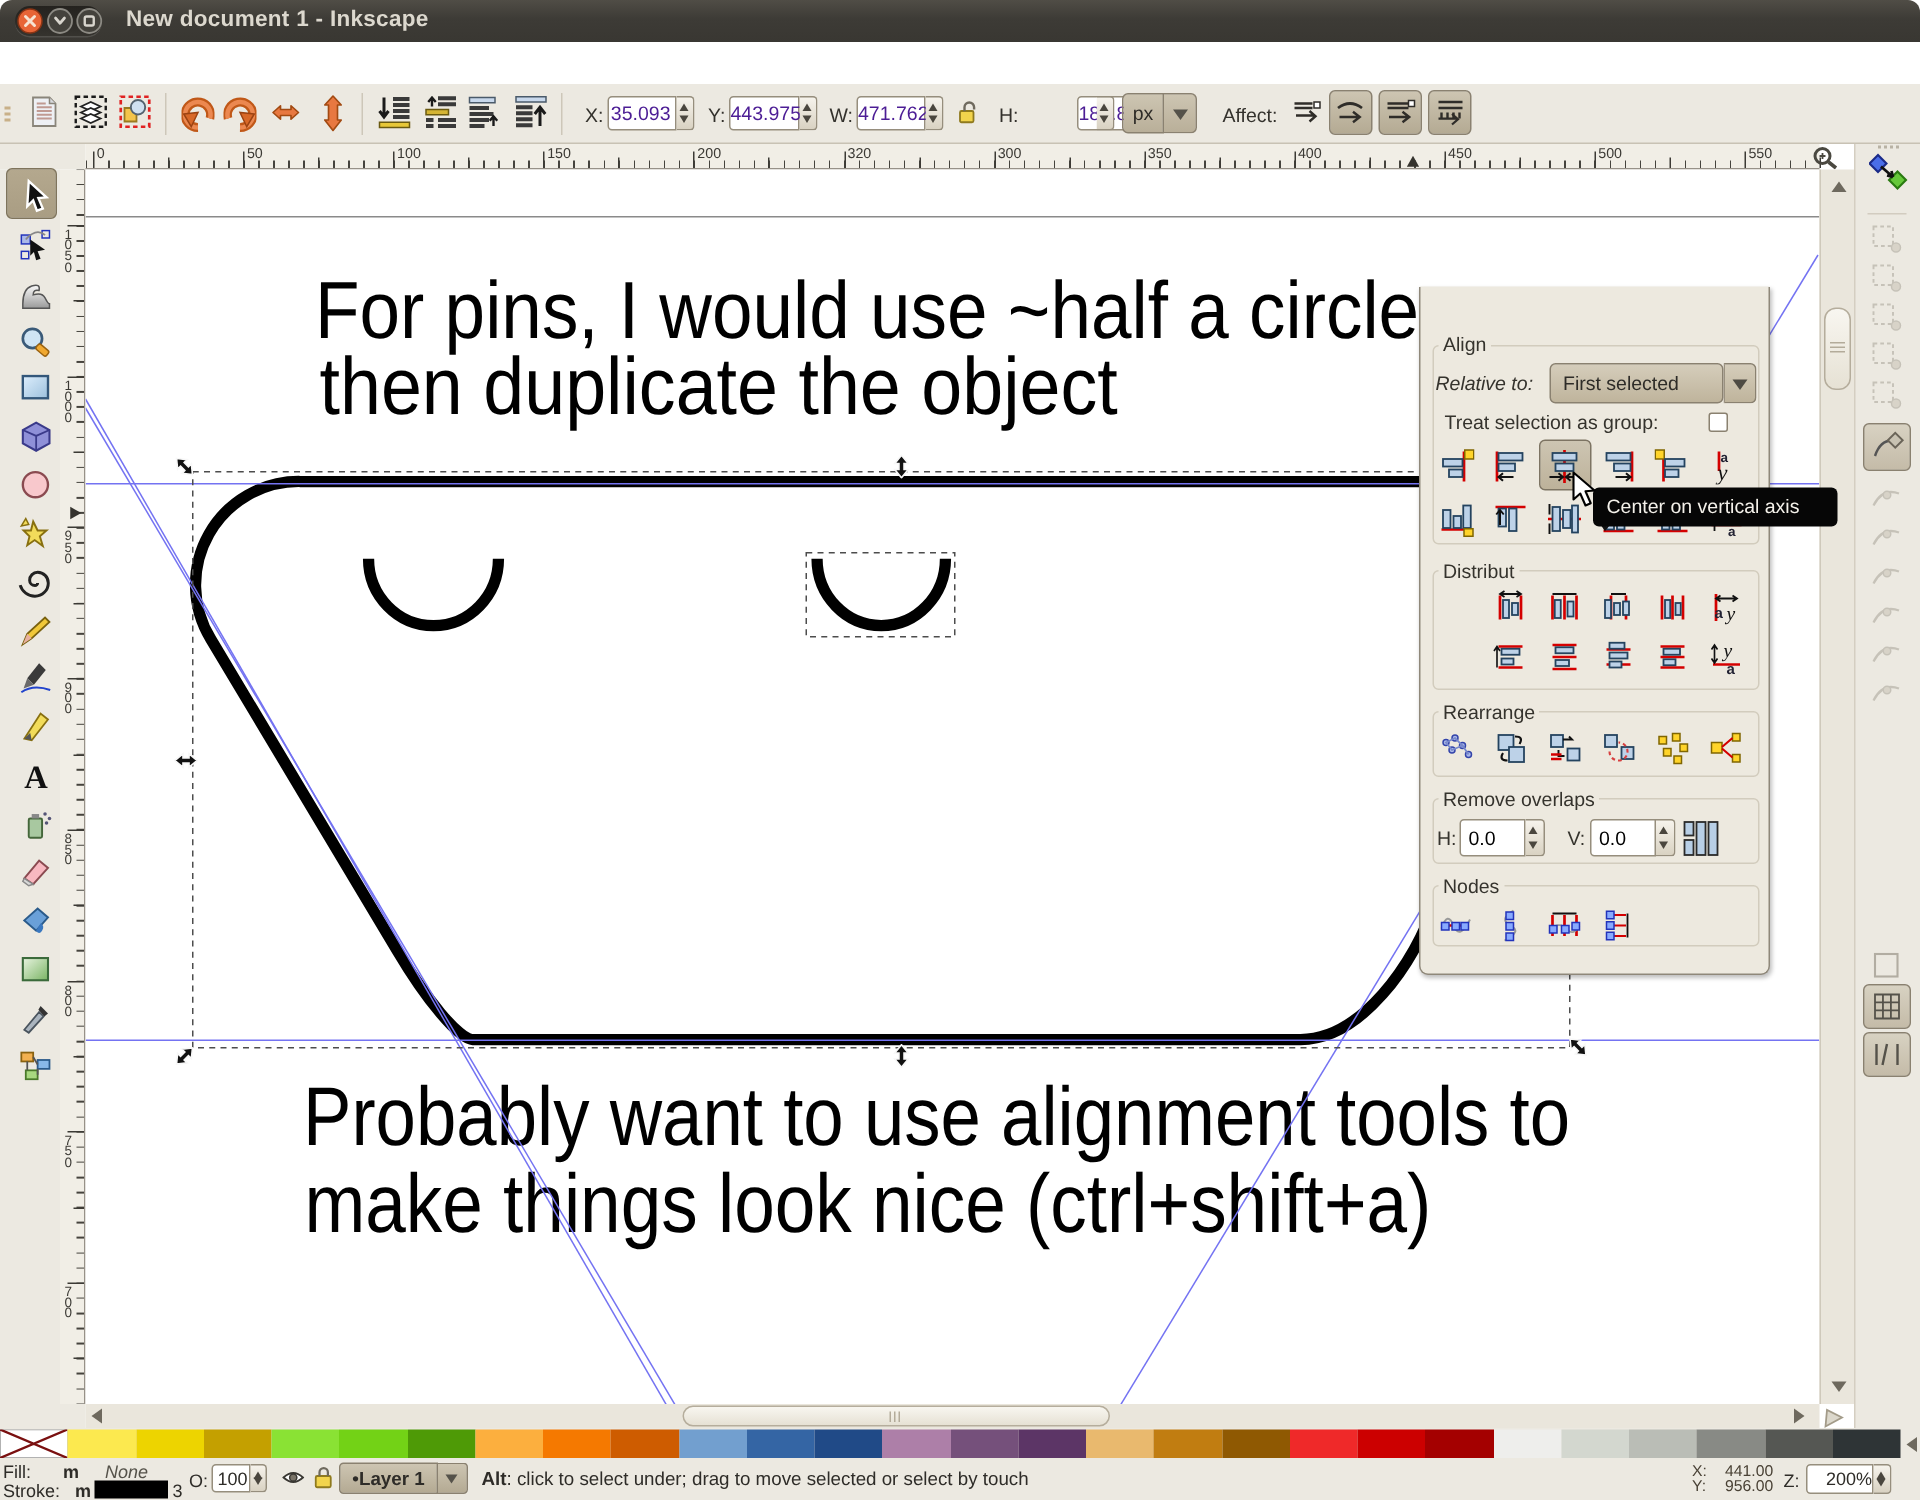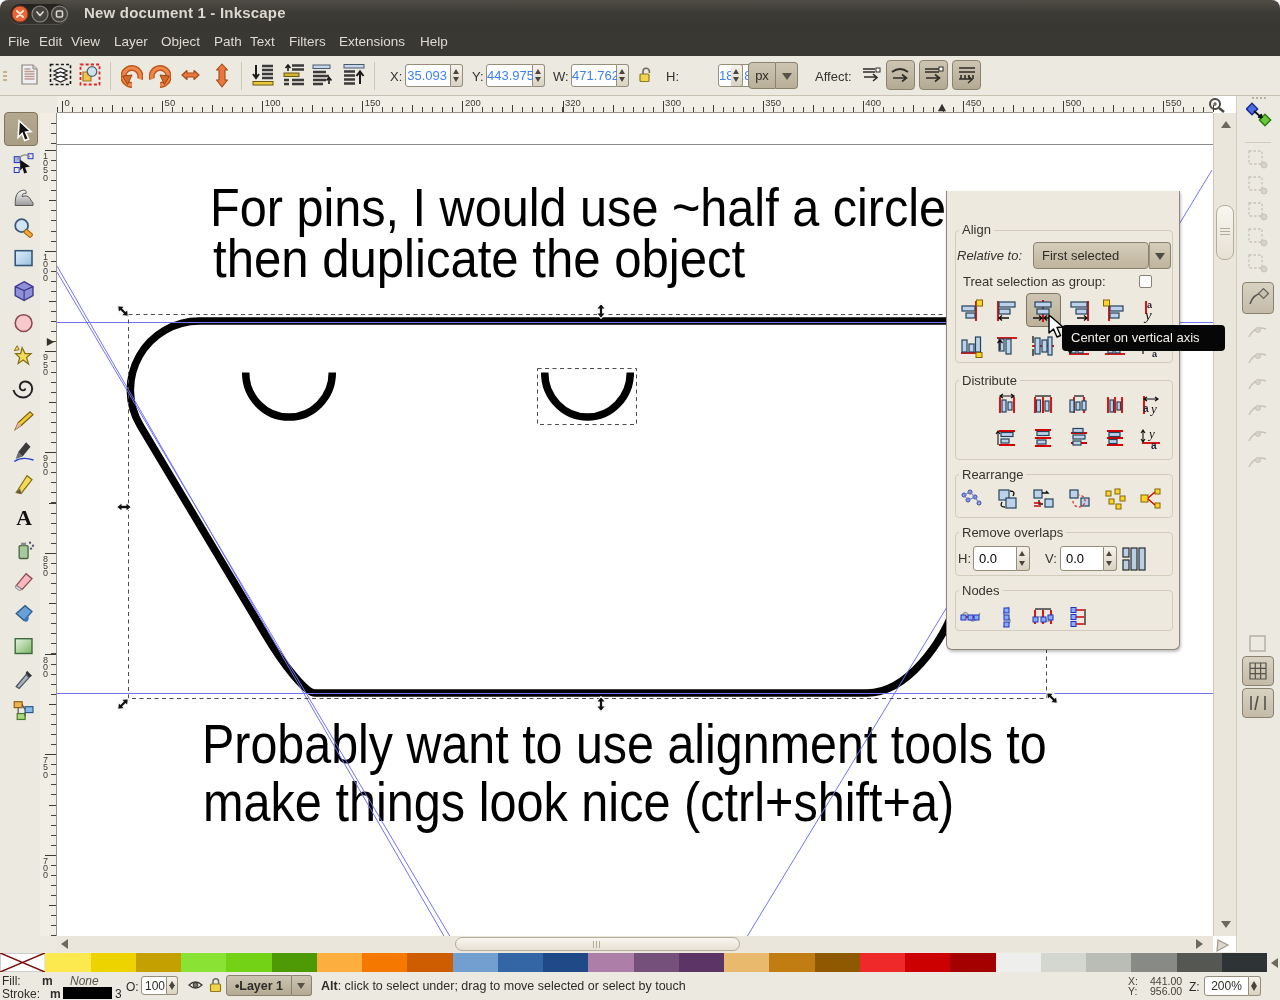--- a/index.html
+++ b/index.html
@@ -9,21 +9,21 @@
   .abs { position:absolute; }
   
   #titlebar { left:0; top:0; width:1280px; height:28px;
     background:linear-gradient(#504d46,#3d3b36 45%,#393732); border-radius:8px 8px 0 0; }
   #menubar { left:0; top:28px; width:1280px; height:28px; background:#3a3833; }
   .menuitem { position:absolute; top:6px; color:#dfdbd1; font-size:13.5px; }
   #toolbar { left:0; top:56px; width:1280px; height:40px; background:#ece9e1;
     border-bottom:1px solid #c8c2b4; }
   .tbsep { position:absolute; top:6px; width:1px; height:28px; background:#cdc7b9; }
   .entry { position:absolute; background:#fff; border:1px solid #968e7d;
-    border-radius:3px 0 0 3px; font-size:13px; color:#3b82f6; text-align:right;
+    border-radius:3px 0 0 3px; font-size:13px; color:#4c1d95; text-align:right;
     padding:3px 3px 0 0; height:23px; top:8px; }
   .spinner { position:absolute; top:8px; width:12px; height:23px;
     background:linear-gradient(#f6f3ec,#d9d2c2); border:1px solid #968e7d;
     border-left:none; border-radius:0 3px 3px 0; }
   .spinner:before { content:""; position:absolute; left:2px; top:4px;
     border-left:3.5px solid transparent; border-right:3.5px solid transparent;
     border-bottom:5px solid #4a463e; }
   .spinner:after { content:""; position:absolute; left:2px; bottom:4px;
     border-left:3.5px solid transparent; border-right:3.5px solid transparent;
     border-top:5px solid #4a463e; }
@@ -81,32 +81,20 @@
     <svg style="position:absolute;left:11px;top:5px" width="58" height="18" viewBox="0 0 58 18" preserveAspectRatio="none">
       <circle cx="9" cy="9" r="8" fill="#e86537" stroke="#8a3414" stroke-width="1"></circle>
       <path d="M6 6 L12 12 M12 6 L6 12" stroke="#f7e3d2" stroke-width="2" stroke-linecap="round"></path>
       <circle cx="29" cy="9" r="8" fill="#44423c" stroke="#8c8a83" stroke-width="1.2"></circle>
       <path d="M26 7 L29 10.5 L32 7" stroke="#d8d5cd" stroke-width="1.8" fill="none" stroke-linecap="round" stroke-linejoin="round"></path>
       <circle cx="48.5" cy="9" r="8" fill="#44423c" stroke="#8c8a83" stroke-width="1.2"></circle>
       <rect x="45.5" y="6" width="6" height="6" rx="1.2" fill="none" stroke="#d8d5cd" stroke-width="1.6"></rect>
     </svg>
     <div style="position:absolute;left:84px;top:4px;font-size:15px;font-weight:bold;color:#dcd8ce;letter-spacing:.2px;">New document 1 - Inkscape</div>
   </div>
-  <div class="abs" id="menubar">
-    <div class="menuitem" style="left:8px">File</div>
-    <div class="menuitem" style="left:39px">Edit</div>
-    <div class="menuitem" style="left:71px">View</div>
-    <div class="menuitem" style="left:114px">Layer</div>
-    <div class="menuitem" style="left:161px">Object</div>
-    <div class="menuitem" style="left:214px">Path</div>
-    <div class="menuitem" style="left:250px">Text</div>
-    <div class="menuitem" style="left:289px">Filters</div>
-    <div class="menuitem" style="left:339px">Extensions</div>
-    <div class="menuitem" style="left:420px">Help</div>
-  </div>
   <div class="abs" id="toolbar">
     <div style="position:absolute;left:3px;top:15px;width:4px;height:2px;background:#c8b088;box-shadow:0 4px 0 #c8b088,0 8px 0 #c8b088;"></div>
     <svg style="position:absolute;left:20px;top:8px" width="19" height="21" viewBox="0 0 19 21">
       <path d="M2 1 L13 1 L17 5 L17 20 L2 20 Z" fill="#eef0f4" stroke="#8a857a" stroke-width="1.2"></path>
       <path d="M13 1 L13 5 L17 5" fill="#d8dade" stroke="#8a857a" stroke-width="1"></path>
       <path d="M4.5 5 h6 M4.5 7.5 h10 M4.5 10 h10 M4.5 12.5 h10 M4.5 15 h10" stroke="#c09a92" stroke-width="1.3"></path>
     </svg>
     <svg style="position:absolute;left:49px;top:7px" width="23" height="23" viewBox="0 0 23 23">
       <rect x="1.5" y="1.5" width="20" height="20" fill="none" stroke="#1a1a1a" stroke-width="1.6" stroke-dasharray="3 2.2"></rect>
       <path d="M5 8 L11.5 5 L18 8 L11.5 11 Z" fill="#fff" stroke="#222" stroke-width="1.2"></path>
@@ -903,21 +891,21 @@
     </svg>
     <div style="position:absolute;left:226px;top:1px;width:66px;height:21px;background:linear-gradient(#cdc5b2,#b4aa93);border:1px solid #8a8170;border-radius:3px 0 0 3px;font-size:12.5px;font-weight:bold;color:#2e2c28;text-align:center;line-height:20px;">•Layer 1</div>
     <div style="position:absolute;left:292px;top:1px;width:20px;height:21px;background:linear-gradient(#cdc5b2,#b4aa93);border:1px solid #8a8170;border-left:none;border-radius:0 3px 3px 0;"></div>
     <div style="position:absolute;left:297px;top:9px;border-left:4.5px solid transparent;border-right:4.5px solid transparent;border-top:6px solid #55524a;"></div>
     <div style="position:absolute;left:321px;top:5px;font-size:12.5px;"><b>Alt</b>: click to select under; drag to move selected or select by touch</div>
     <div style="position:absolute;left:1128px;top:1px;font-size:10.5px;color:#4a4236;">X:</div>
     <div style="position:absolute;left:1150px;top:1px;width:32px;text-align:right;font-size:10.5px;color:#4a4236;">441.00</div>
     <div style="position:absolute;left:1128px;top:11px;font-size:10.5px;color:#4a4236;">Y:</div>
     <div style="position:absolute;left:1150px;top:11px;width:32px;text-align:right;font-size:10.5px;color:#4a4236;">956.00</div>
     <div style="position:absolute;left:1189px;top:6px;font-size:12px;">Z:</div>
-    <div style="position:absolute;left:1204px;top:2px;width:45px;height:20px;background:#fff;border:1px solid #968e7d;border-radius:3px 0 0 3px;font-size:12px;text-align:center;padding-top:2px;">200%</div>
+    <div style="position:absolute;left:1204px;top:2px;width:45px;height:20px;background:#fff;border:1px solid #968e7d;border-radius:3px 0 0 3px;font-size:12px;text-align:right;padding-top:2px;">200%</div>
     <div class="spinner" style="left:1249px;top:2px;width:12px;height:20px;"></div>
   </div>
   <div class="abs" id="dialog">
     <div id="dlgbody">
       <div class="frame" style="left:8px;top:39px;width:218px;height:133px;"></div>
       <div class="dlab" style="left:12px;top:31px;background:#ede9df;padding:0 3px;">Align</div>
       <div class="dlab" style="left:10px;top:57px;font-style:italic;">Relative to:</div>
       <div style="position:absolute;left:86px;top:51px;width:116px;height:27px;background:linear-gradient(#d5cdbb,#bfb49c);border:1px solid #8a8170;border-radius:4px;"></div>
       <div style="position:absolute;left:95px;top:57px;font-size:13px;color:#2e2c28;">First selected</div>
       <div style="position:absolute;left:202px;top:51px;width:22px;height:27px;background:linear-gradient(#d5cdbb,#bfb49c);border:1px solid #8a8170;border-left:1px solid #9a9180;border-radius:0 4px 4px 0;"></div>
@@ -993,21 +981,21 @@
             <text x="6" y="21" font-size="15" font-style="italic" font-family="Liberation Serif" fill="#111">y</text>
           </svg>
           <svg style="position:absolute;left:192px;top:143px" width="24" height="24" viewBox="0 0 24 24">
             <path d="M2 16 h20" stroke="#d40000" stroke-width="1.8"></path>
             <text x="7" y="13" font-size="15" font-style="italic" font-family="Liberation Serif" fill="#111">y</text>
             <text x="13" y="23" font-size="9" font-weight="bold" fill="#223">a</text>
             <path d="M4 8 v12" stroke="#111" stroke-width="1.2"></path>
           </svg>
         </div>
       <div class="frame" style="left:8px;top:189px;width:218px;height:80px;"></div>
-      <div class="dlab" style="left:12px;top:182px;background:#ede9df;padding:0 3px;">Distribute</div>
+      <div class="dlab" style="left:12px;top:182px;background:#ede9df;padding:0 3px;">Distribut</div>
       <div id="distrows">
           <svg style="position:absolute;left:48px;top:202px" width="24" height="24" viewBox="0 0 24 24">
             <path d="M5 4 v16 M19 4 v16" stroke="#d40000" stroke-width="1.8"></path>
             <path d="M5 3 h14 M8 1 L5 3 L8 5 M16 1 L19 3 L16 5" stroke="#111" stroke-width="1.2" fill="none"></path>
             <rect x="7" y="7" width="4" height="12" fill="#bdd2e8" stroke="#24435f" stroke-width="1.2"></rect>
             <rect x="13" y="9" width="4" height="8" fill="#bdd2e8" stroke="#24435f" stroke-width="1.2"></rect>
           </svg>
           <svg style="position:absolute;left:48px;top:235px" width="24" height="24" viewBox="0 0 24 24">
             <path d="M4 5 h16 M4 19 h16" stroke="#d40000" stroke-width="1.8"></path>
             <path d="M3 5 v14 M1 8 L3 5 L5 8" stroke="#111" stroke-width="1.1" fill="none"></path>

